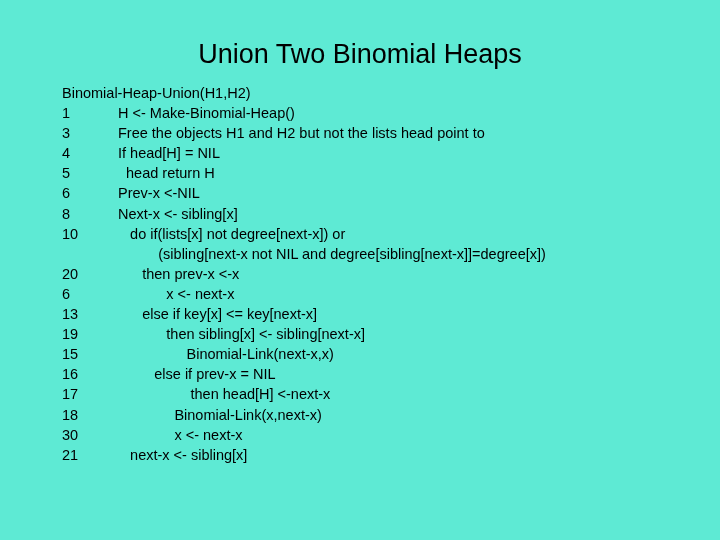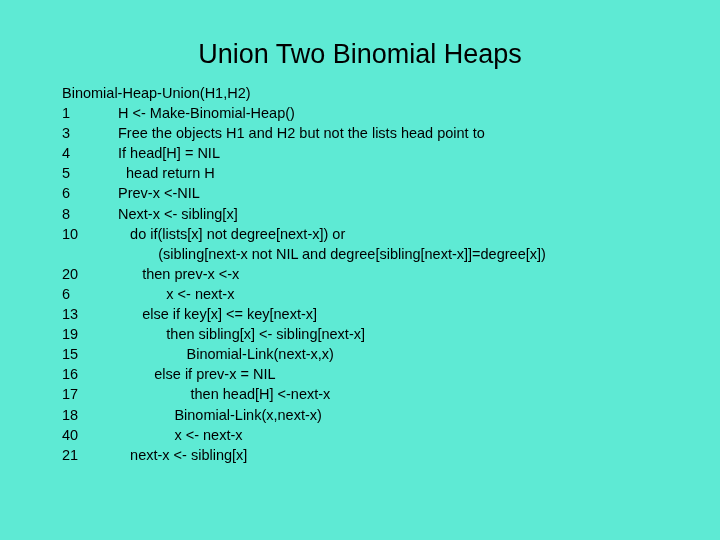--- a/index.html
+++ b/index.html
@@ -86,18 +86,18 @@
         <div class="code-line"><span class="ln">10</span><span class="code-text">   do if(lists[x] not degree[next-x]) or</span></div>
         <div class="code-line cont-line"><span class="ln"></span><span class="code-text">          (sibling[next-x not NIL and degree[sibling[next-x]]=degree[x])</span></div>
         <div class="code-line"><span class="ln">20</span><span class="code-text">      then prev-x &lt;-x</span></div>
         <div class="code-line"><span class="ln">6</span><span class="code-text">            x &lt;- next-x</span></div>
         <div class="code-line"><span class="ln">13</span><span class="code-text">      else if key[x] &lt;= key[next-x]</span></div>
         <div class="code-line"><span class="ln">19</span><span class="code-text">            then sibling[x] &lt;- sibling[next-x]</span></div>
         <div class="code-line"><span class="ln">15</span><span class="code-text">                 Binomial-Link(next-x,x)</span></div>
         <div class="code-line"><span class="ln">16</span><span class="code-text">         else if prev-x = NIL</span></div>
         <div class="code-line"><span class="ln">17</span><span class="code-text">                  then head[H] &lt;-next-x</span></div>
         <div class="code-line"><span class="ln">18</span><span class="code-text">              Binomial-Link(x,next-x)</span></div>
-        <div class="code-line"><span class="ln">40</span><span class="code-text">              x &lt;- next-x</span></div>
+        <div class="code-line"><span class="ln">30</span><span class="code-text">              x &lt;- next-x</span></div>
         <div class="code-line"><span class="ln">21</span><span class="code-text">   next-x &lt;- sibling[x]</span></div>
       </div>
   </div>
 
 </div>
 
 </body></html>

